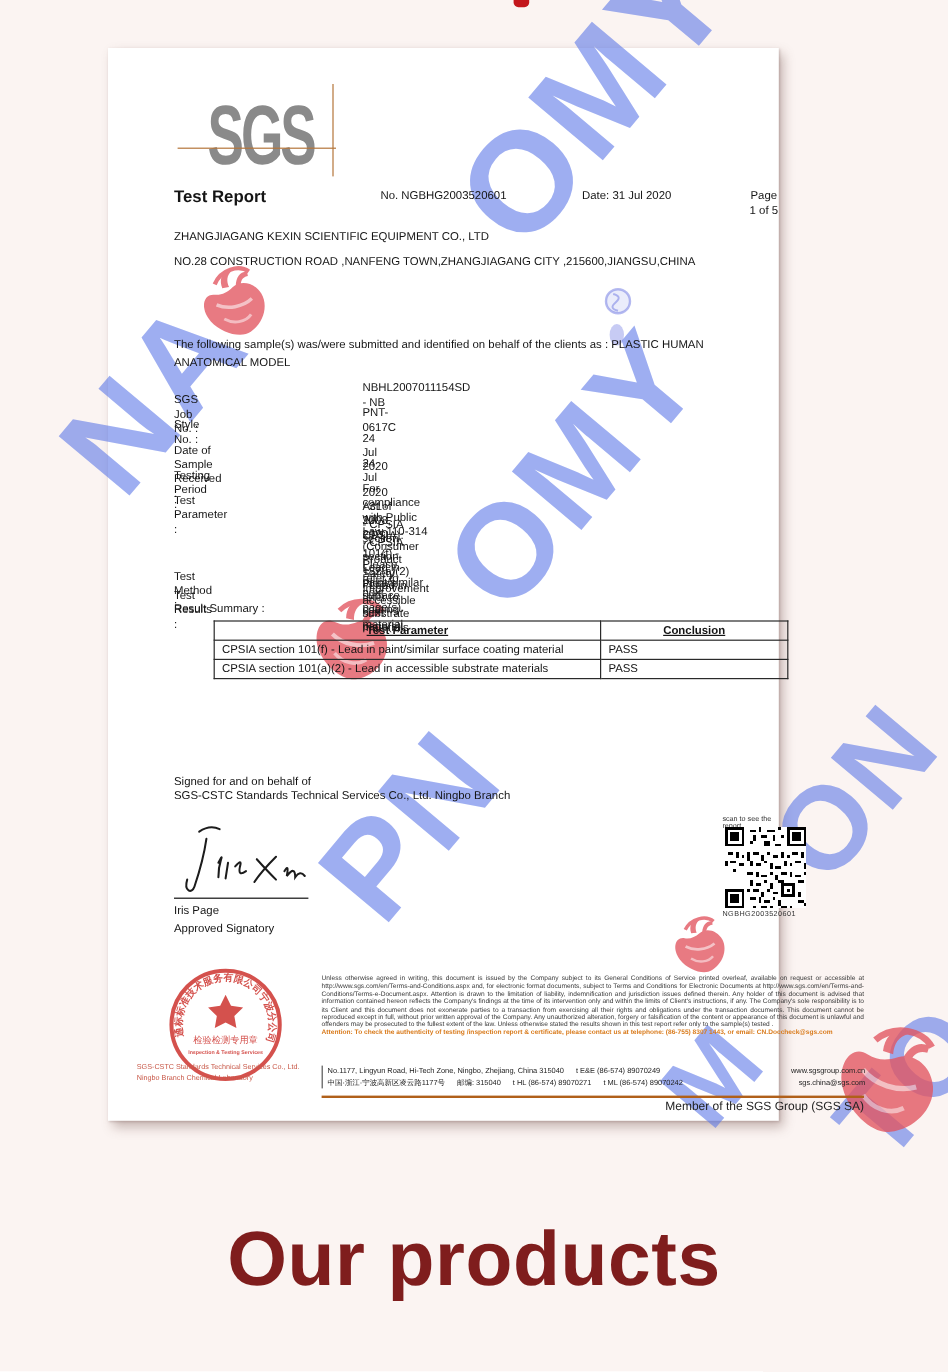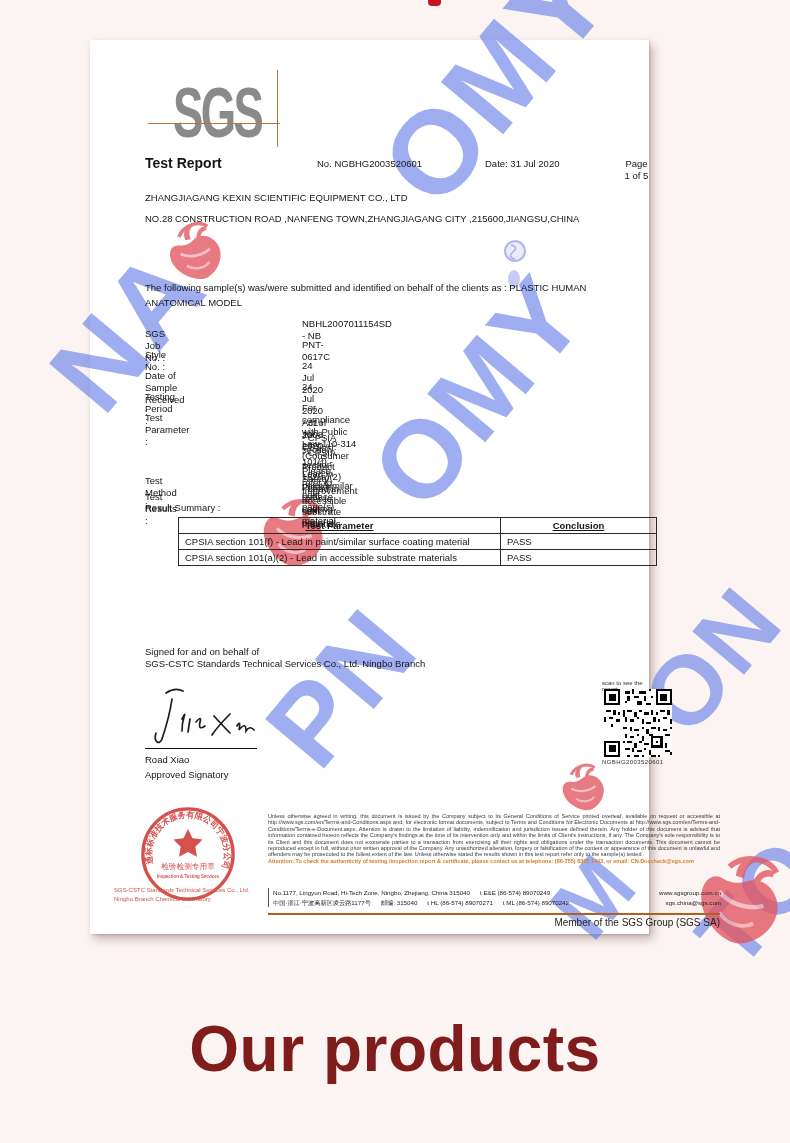--- a/index.html
+++ b/index.html
@@ -153,21 +153,21 @@
         <path d="M30,13 C28,27 24,41 20,53 C18,59 11,57 14,47"></path>
         <path d="M40,33 Q44,25 42,31 T40,45"></path>
         <path d="M48,33 L46,46"></path>
         <path d="M54,36 q6,-7 4,0 q-2,9 5,4"></path>
         <path d="M72,30 q9,10 16,17"></path>
         <path d="M88,28 q-12,12 -18,21"></path>
         <path d="M95,40 q4,-7 2,4 q7,-9 7,1 q4,-6 8,-1"></path>
       </g>
     </svg>
     <div style="left:55px;top:708px;width:112px;border-bottom:1.5px solid #111;"></div>
-    <div class="t" style="left:55px;top:714px;">Road Xiao</div>
+    <div class="t" style="left:55px;top:714px;">Iris Page</div>
     <div class="t" style="left:55px;top:729px;">Approved Signatory</div>
 
     <div class="qr-caption" style="left:512px;top:640px;">scan to see the report</div>
     <svg style="left:514px;top:649px;" width="68" height="68" viewBox="0 0 29 29" shape-rendering="crispEdges">
       <rect width="29" height="29" fill="#fff"></rect>
       <g fill="#000">
         <path d="M0,0h7v7h-7z"></path>
           <rect x="1" y="1" width="5" height="5" fill="#fff"></rect>
           <rect x="2" y="2" width="3" height="3"></rect>
         <path d="M22,0h7v7h-7z"></path>

